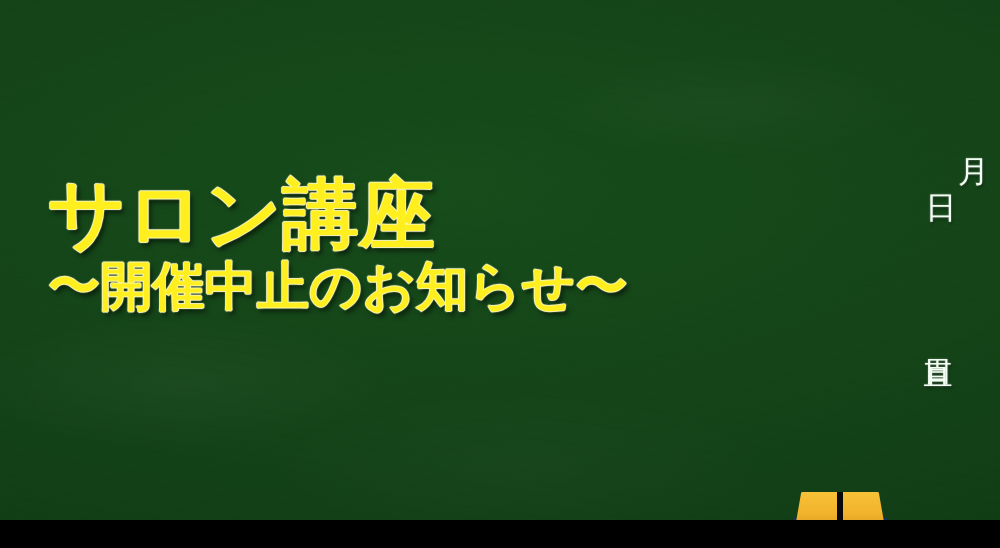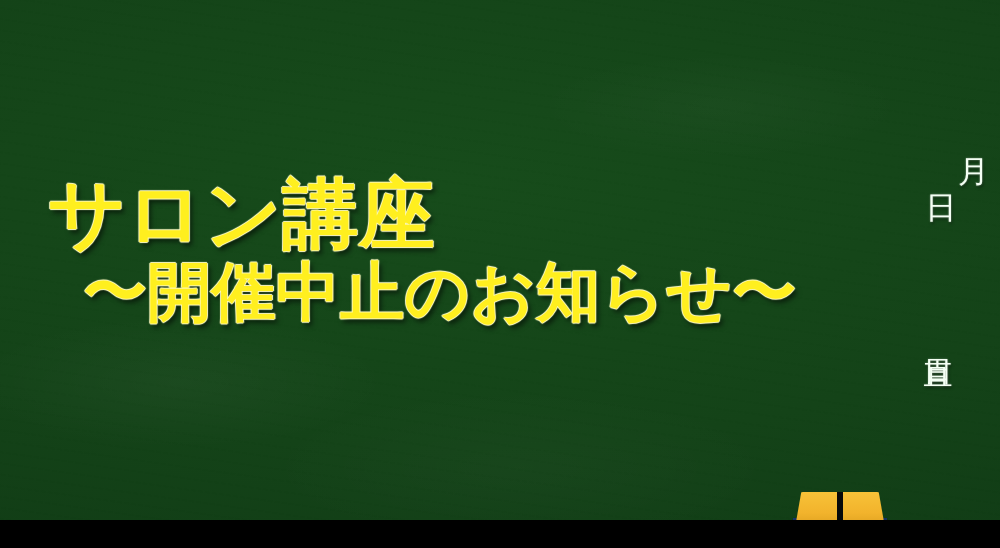--- a/index.html
+++ b/index.html
@@ -60,21 +60,21 @@
     white-space: nowrap;
     text-shadow:
       0 0 1px #fffbc0,
       1px 0 1px #fffbc0,
       -1px 0 1px #fffbc0,
       0 1px 1px #fffbc0,
       0 -1px 1px #fffbc0,
       3px 4px 5px rgba(0,0,0,.55);
   }
   .line-1 { font-size: 76px; margin-bottom: 8px; }
-  .line-2 { font-size: 64px; margin-left: 35px; }
+  .line-2 { font-size: 52px; }
 
   
   .vcol {
     position: absolute;
     color: #f4fff4;
     font-size: 31px;
     font-weight: 400;
     line-height: 1.05;
     writing-mode: vertical-rl;
     text-orientation: upright;

